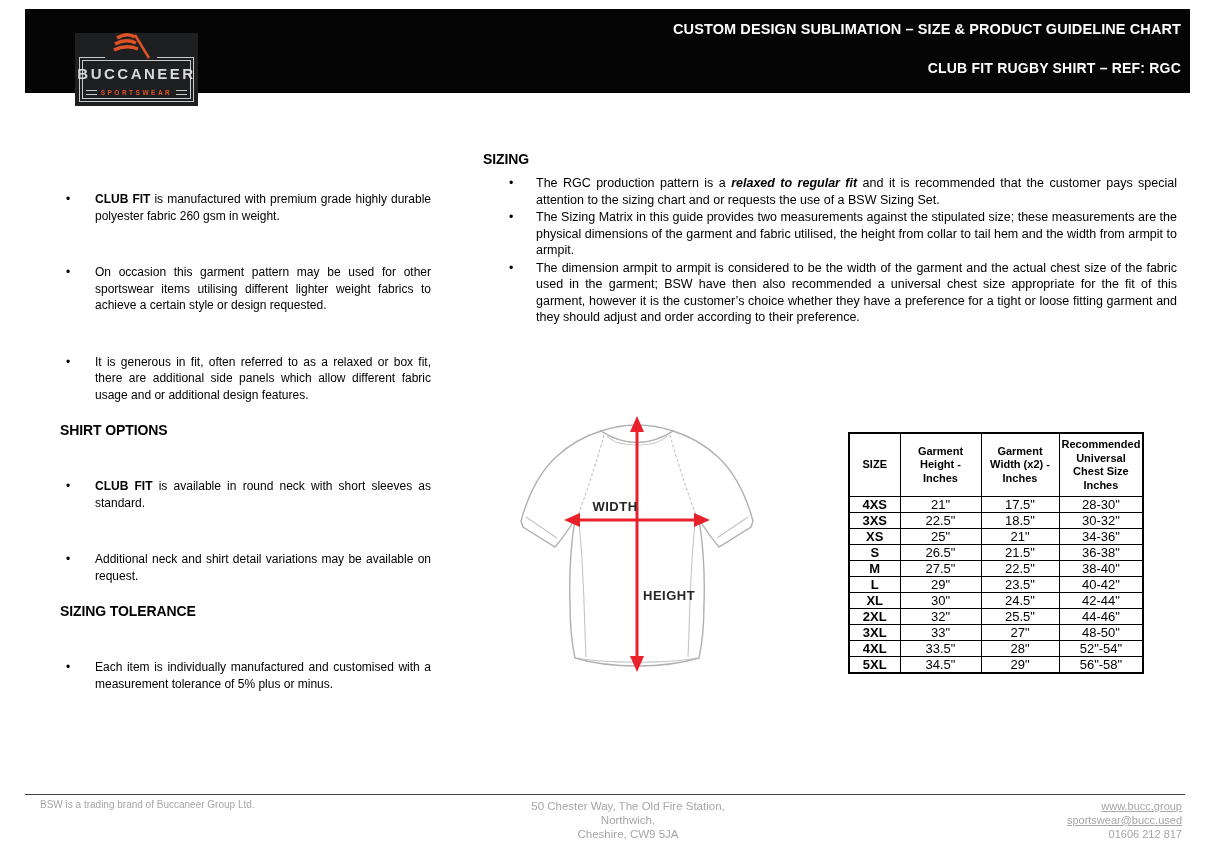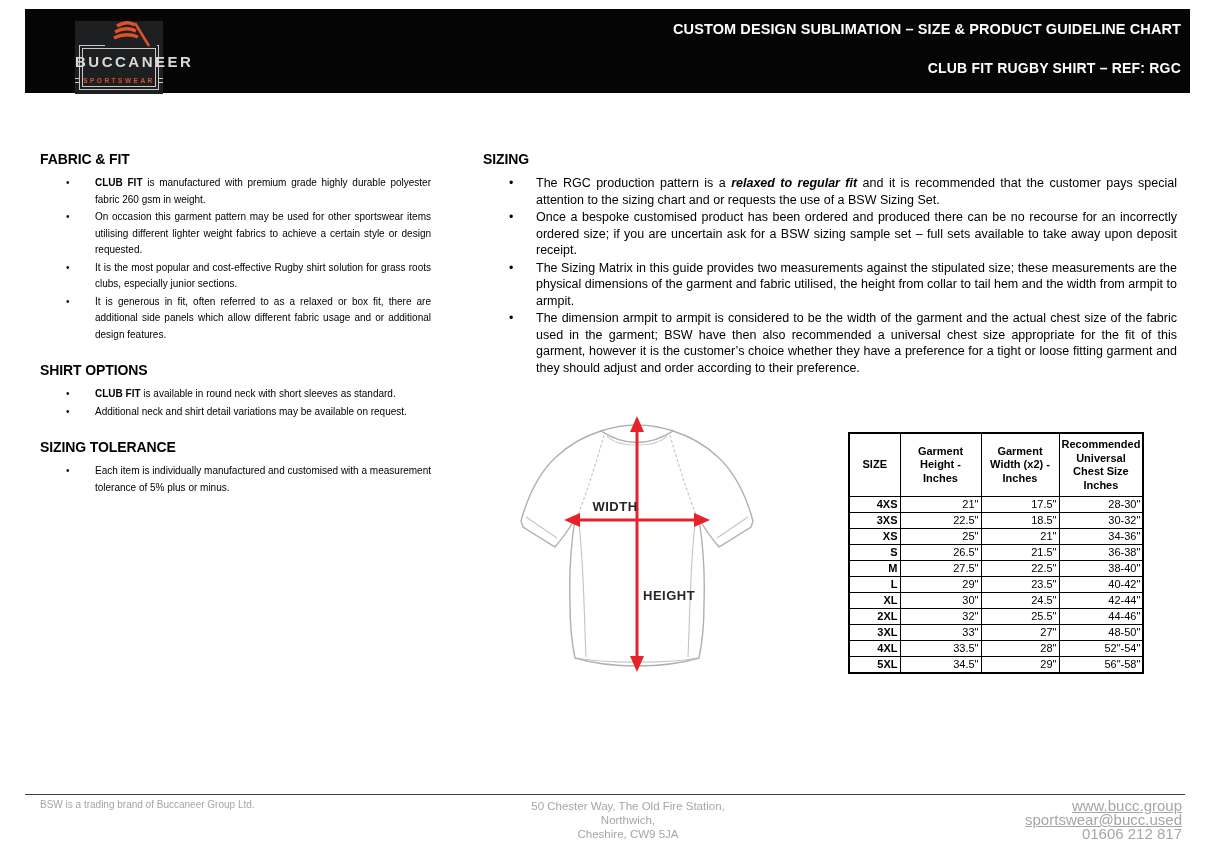--- a/index.html
+++ b/index.html
@@ -1,72 +1,72 @@
 <!DOCTYPE html>
 <html><head>
 <meta charset="utf-8">
 <style>
   html,body{margin:0;padding:0;background:#ffffff;}
   .page{position:relative;width:1215px;height:852px;background:#ffffff;overflow:hidden;
         font-family:"Liberation Sans","DejaVu Sans",sans-serif;color:#000;}
 
   
   .topbar{position:absolute;left:25px;top:9px;width:1165px;height:84px;background:#050505;}
-  .logo-plate{position:absolute;left:50px;top:12px;width:88px;height:73px;background:#1e1f21;}
+  .logo-plate{position:absolute;left:50px;top:24px;width:123px;height:73px;background:#1e1f21;}
   .flag{position:absolute;left:30px;top:0px;width:52px;height:26px;background:#1e1f21;z-index:3;}
   .frame-outer{position:absolute;left:4px;top:24px;right:4px;bottom:4px;border:1px solid #c9c9c9;}
   .frame-inner{position:absolute;left:7px;top:27px;right:7px;bottom:7px;border:1px solid #c9c9c9;}
   .logo-name{position:absolute;left:0;right:0;top:32px;text-align:center;color:#d9d9d9;
              font-size:15px;font-weight:bold;letter-spacing:2.5px;z-index:2;}
   .logo-sub-row{position:absolute;left:0;right:0;top:56px;display:flex;align-items:center;
                 justify-content:center;gap:4px;z-index:2;}
   .dbl{width:11px;height:3px;border-top:1px solid #c9c9c9;border-bottom:1px solid #c9c9c9;}
   .logo-sub{color:#dd5226;font-size:6.5px;font-weight:bold;letter-spacing:2.5px;}
   .kicker{position:absolute;right:9px;top:12px;color:#ffffff;font-weight:bold;font-size:14.5px;
           line-height:16px;letter-spacing:0.1px;}
   .doc-title{position:absolute;right:9px;top:48px;color:#fff;font-weight:bold;font-size:14px;
              line-height:22px;letter-spacing:0.2px;}
 
   
   .col{position:absolute;top:151px;}
   .col-left{left:40px;width:391px;}
   .col-right{left:483px;width:694px;}
   .sec-h{font-size:14px;font-weight:bold;margin:0 0 8px 0;letter-spacing:-0.1px;}
-  .sec-h:not(:first-child){margin-top:19px;}
+  .sec-h:not(:first-child){margin-top:19px;margin-left:20px;}
   .bullets{list-style:none;margin:0;padding:0 0 0 55px;}
   .col-right .bullets{padding-left:53px;}
   .bullets li{position:relative;text-align:justify;margin:0 0 1px 0;}
-  .col-left .bullets li{font-size:10px;line-height:16.5px;}
+  .col-left .bullets li{font-size:12px;line-height:16.5px;margin-top:40px;}
   .col-right .bullets li{font-size:12.5px;line-height:16.5px;}
   .bullets li::before{content:"\2022";position:absolute;left:-29px;top:0;}
   .col-right .bullets li::before{left:-27px;}
   .b{font-weight:bold;} .i{font-style:italic;}
 
   
   .shirt{position:absolute;left:500px;top:408px;width:335px;height:290px;}
   .dim-label{font-family:"Liberation Sans","DejaVu Sans",sans-serif;font-weight:bold;
              font-size:13px;fill:#262626;letter-spacing:0.5px;}
 
   
   .size-table{position:absolute;left:848px;top:432px;border-collapse:collapse;
               border:2px solid #000;table-layout:fixed;}
   .size-table th,.size-table td{border:1px solid #000;text-align:center;vertical-align:middle;
               padding:0 2px;overflow:hidden;}
   .size-table th{font-size:11px;font-weight:bold;height:62px;line-height:13.5px;}
-  .size-table td{font-size:11px;height:15px;line-height:15px;text-align:right;}
+  .size-table td{font-size:13px;height:15px;line-height:15px;}
   .size-table td.size-col{font-weight:bold;}
   .c0{width:51px;} .c1{width:81px;} .c2{width:78px;} .c3{width:84px;}
 
   
   .rule{position:absolute;left:25px;top:794px;width:1160px;height:1px;background:#3f3f3f;}
   .f-left{position:absolute;left:40px;top:799px;width:420px;color:#a6a6a6;font-size:10px;}
   .f-center{position:absolute;left:453px;top:799px;width:350px;text-align:center;color:#a6a6a6;
             font-size:11.5px;line-height:14px;}
   .f-right{position:absolute;right:33px;top:799px;text-align:right;color:#a6a6a6;
-           font-size:15px;line-height:14px;}
+           font-size:11px;line-height:14px;}
   .f-link{display:block;color:#a6a6a6;text-decoration:underline;cursor:pointer;}
 </style>
 </head>
 <body>
 
 <div class="page">
 
   <header class="topbar">
     <div class="logo-plate">
       <svg class="flag" viewBox="0 0 52 26">
@@ -82,42 +82,39 @@
         <span class="dbl"></span>
         <span class="logo-sub">SPORTSWEAR</span>
         <span class="dbl"></span>
       </div>
     </div>
     <div class="kicker">CUSTOM DESIGN SUBLIMATION – SIZE &amp; PRODUCT GUIDELINE CHART</div>
     <div class="doc-title">CLUB FIT RUGBY SHIRT – REF: RGC</div>
   </header>
 
   <section class="col col-left">
-      <h3 class="sec-h">FABRIC &amp; FIT</h3>
       <ul class="bullets">
         <li><span class="b ">CLUB FIT</span><span class=""> is manufactured with premium grade highly durable polyester fabric 260 gsm in weight.</span></li>
         <li><span class="">On occasion this garment pattern may be used for other sportswear items utilising different lighter weight fabrics to achieve a certain style or design requested.</span></li>
-        <li><span class="">It is the most popular and cost-effective Rugby shirt solution for grass roots clubs, especially junior sections.</span></li>
         <li><span class="">It is generous in fit, often referred to as a relaxed or box fit, there are additional side panels which allow different fabric usage and or additional design features.</span></li>
       </ul>
       <h3 class="sec-h">SHIRT OPTIONS</h3>
       <ul class="bullets">
         <li><span class="b ">CLUB FIT</span><span class=""> is available in round neck with short sleeves as standard.</span></li>
         <li><span class="">Additional neck and shirt detail variations may be available on request.</span></li>
       </ul>
       <h3 class="sec-h">SIZING TOLERANCE</h3>
       <ul class="bullets">
         <li><span class="">Each item is individually manufactured and customised with a measurement tolerance of 5% plus or minus.</span></li>
       </ul>
     </section>
   <section class="col col-right">
       <h3 class="sec-h">SIZING</h3>
       <ul class="bullets">
         <li><span class="">The RGC production pattern is a </span><span class="b i">relaxed to regular fit</span><span class=""> and it is recommended that the customer pays special attention to the sizing chart and or requests the use of a BSW Sizing Set.</span></li>
-        <li><span class="">Once a bespoke customised product has been ordered and produced there can be no recourse for an incorrectly ordered size; if you are uncertain ask for a BSW sizing sample set – full sets available to take away upon deposit receipt.</span></li>
         <li><span class="">The Sizing Matrix in this guide provides two measurements against the stipulated size; these measurements are the physical dimensions of the garment and fabric utilised, the height from collar to tail hem and the width from armpit to armpit.</span></li>
         <li><span class="">The dimension armpit to armpit is considered to be the width of the garment and the actual chest size of the fabric used in the garment; BSW have then also recommended a universal chest size appropriate for the fit of this garment, however it is the customer’s choice whether they have a preference for a tight or loose fitting garment and they should adjust and order according to their preference.</span></li>
       </ul>
     </section>
 
   <svg class="shirt" viewBox="0 0 335 290">
 
     <path d="M101 23
       C 88 27, 70 36, 56 49 C 42 62, 29 84, 21 113 L 23 119 L 55 139
       C 61 132, 69 121, 75 111

